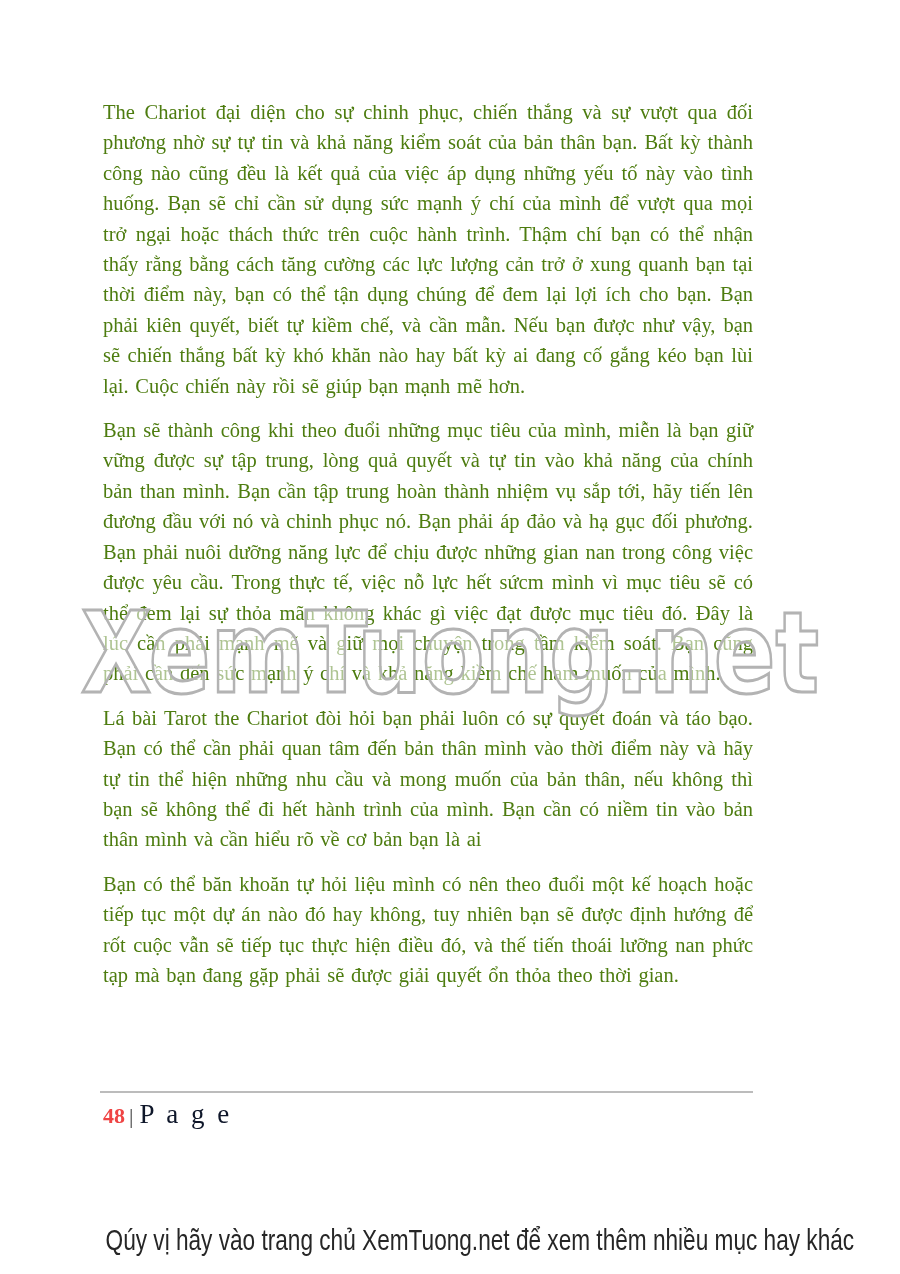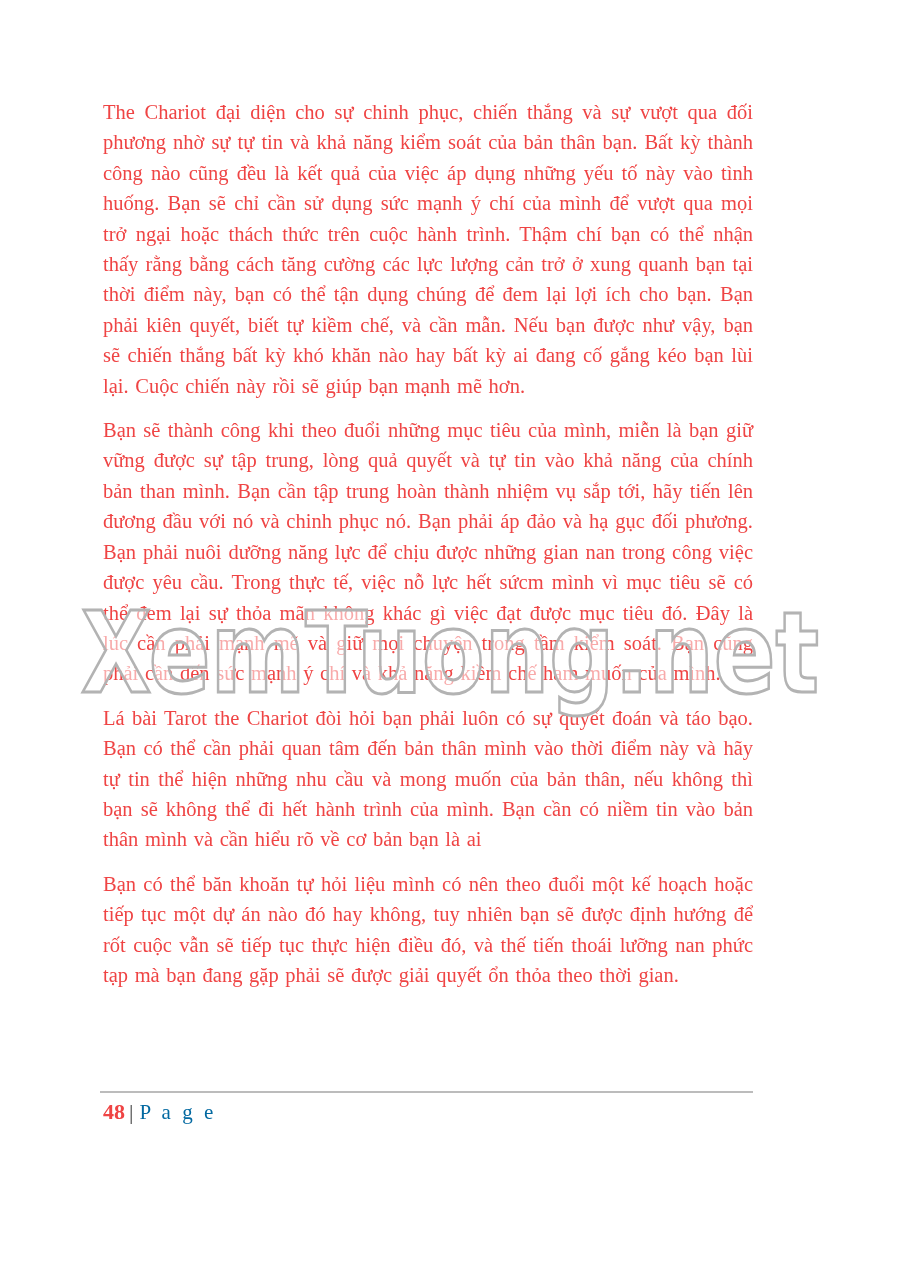--- a/index.html
+++ b/index.html
@@ -19,21 +19,21 @@
     position: absolute;
     left: 103px;
     top: 97px;
     width: 650px;
   }
   .page-text p {
     margin: 0 0 14px 0;
     font-size: 20.5px;
     line-height: 30.4px;
     text-align: justify;
-    color: #ef4444;
+    color: #4d7c0f;
     word-spacing: 1.5px;
   }
   .watermark {
     position: absolute;
     left: 75px;
     top: 580px;
     width: 750px;
     height: 140px;
     pointer-events: none;
   }
@@ -64,23 +64,23 @@
   .footer .page-number {
     font-weight: bold;
     color: #ef4444;
   }
   .footer .separator {
     color: #444444;
     margin: 0 6px 0 4px;
     font-weight: normal;
   }
   .footer .page-label {
-    color: #0369a1;
+    color: #0f172a;
     letter-spacing: 3px;
-    font-size: 21px;
+    font-size: 27px;
   }
   .banner {
     position: absolute;
     left: 0;
     top: 1224px;
     width: 900px;
     text-align: center;
   }
   .banner .banner-text {
     display: inline-block;
@@ -107,14 +107,17 @@
   <svg class="watermark" viewBox="0 0 750 140" xmlns="http://www.w3.org/2000/svg">
     <text x="375" y="112" text-anchor="middle" font-size="112" textLength="738" lengthAdjust="spacingAndGlyphs">XemTuong.net</text>
   </svg>
 
   <div class="footer-rule"></div>
 
   <div class="footer">
     <span class="page-number">48</span><span class="separator">|</span><span class="page-label">P a g e</span>
   </div>
 
+  <div class="banner">
+    <span class="banner-text">Qúy vị hãy vào trang chủ XemTuong.net để xem thêm nhiều mục hay khác</span>
+  </div>
 
 </div>
 
 </body></html>

